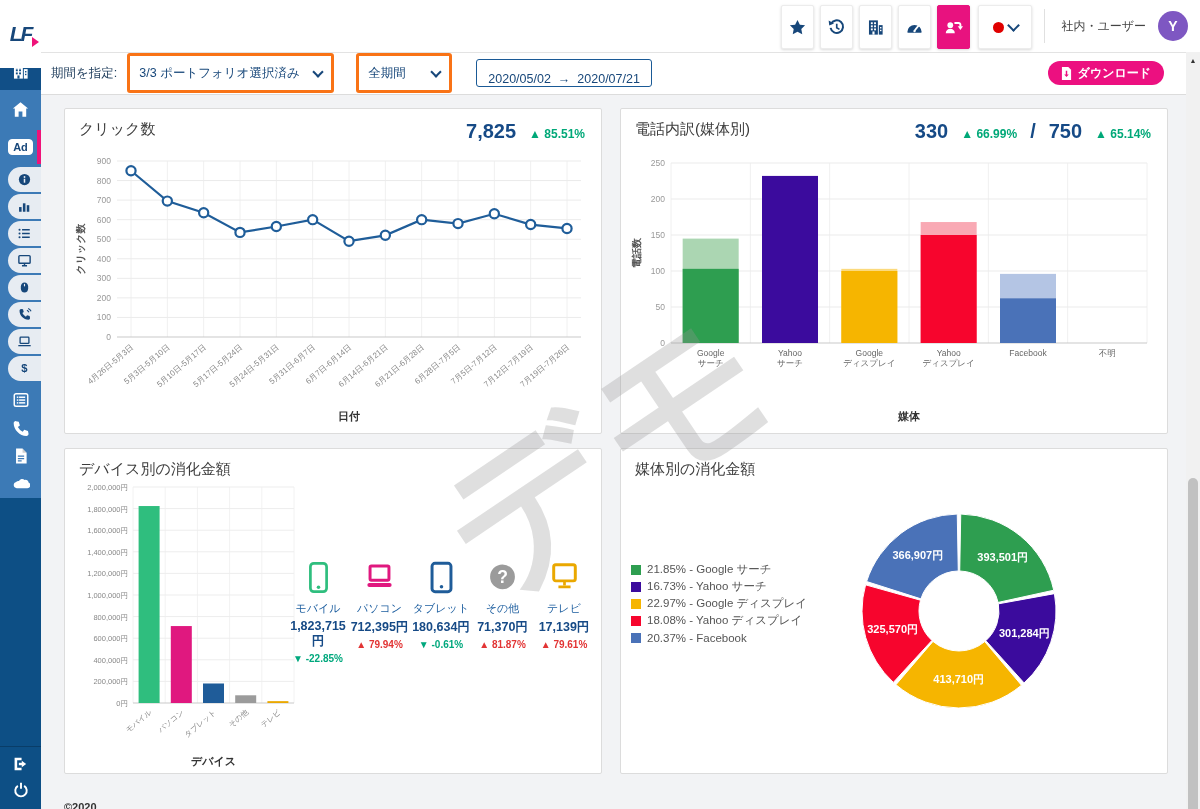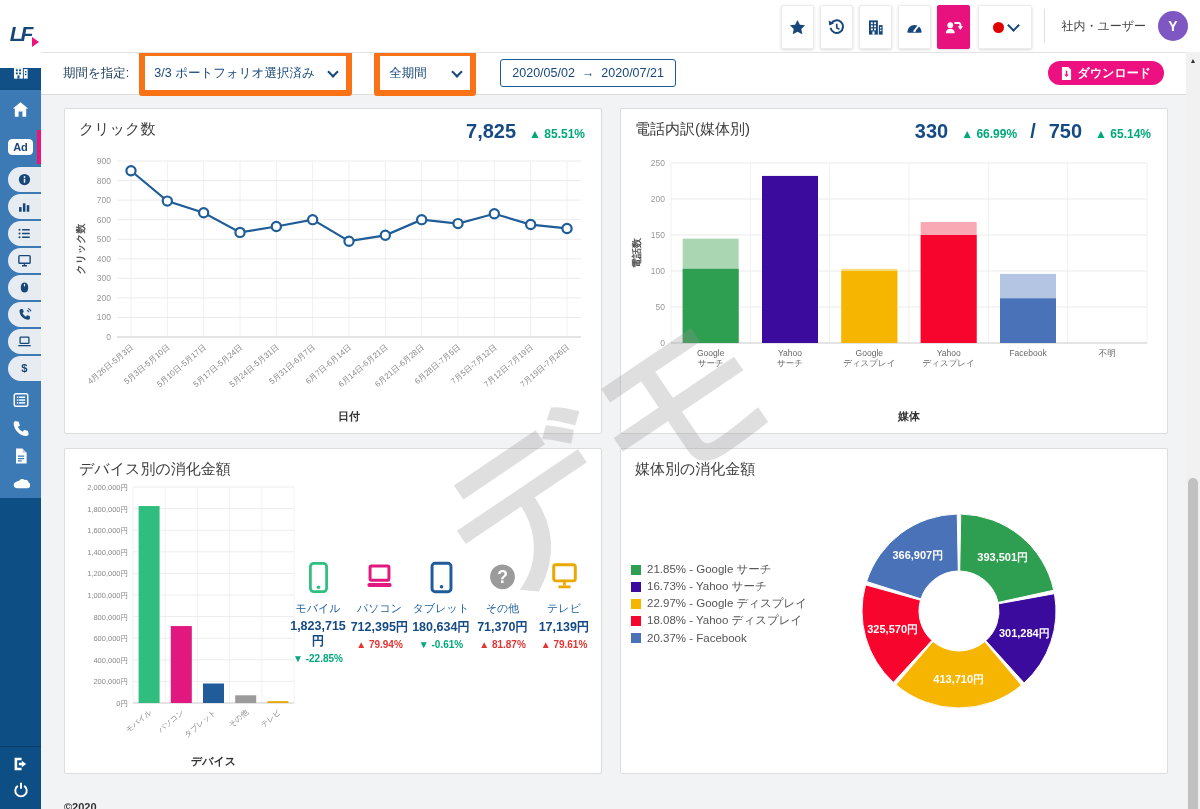--- a/index.html
+++ b/index.html
@@ -32,27 +32,27 @@
   .adtile .adbar{position:absolute;right:0;top:2px;bottom:2px;width:4px;background:#ef1279;}
   .spill{width:33px;height:25px;background:#e7ecf2;border-radius:13px 0 0 13px;margin:1px 0 1px auto;display:flex;align-items:center;justify-content:center;color:#17477a;cursor:pointer;flex:0 0 auto;}
   .spill svg{width:15px;height:15px;}
   .slow{height:28px;display:flex;align-items:center;justify-content:center;color:#fff;cursor:pointer;flex:0 0 auto;}
   .slow svg{width:18px;height:18px;}
   .sfill{flex:1;background:#0d4f85;}
   .sbottom{background:#0d4f85;border-top:1px solid #093d68;padding:4px 0 6px;}
   .sbottom .slow{height:26px;}
 
   
-  .filterbar{position:absolute;left:39px;top:52px;right:14px;height:42px;background:#fff;border-bottom:1px solid #dcdcdc;display:flex;align-items:center;z-index:4;}
+  .filterbar{position:absolute;left:27px;top:52px;right:14px;height:42px;background:#fff;border-bottom:1px solid #dcdcdc;display:flex;align-items:center;z-index:4;}
   .flabel{font-size:12.5px;color:#1f3d5c;margin:0 10px 0 24px;}
-  .select{height:26px;border:6px solid #f97316;border-radius:3px;display:flex;align-items:center;gap:10px;padding:4px 9px;font-size:12.5px;color:#17477a;background:#fff;cursor:pointer;}
+  .select{height:26px;border:3px solid #f97316;border-radius:3px;display:flex;align-items:center;gap:10px;padding:4px 9px;font-size:12.5px;color:#17477a;background:#fff;cursor:pointer;}
   .select .chev{border-color:#17477a;width:6px;height:6px;}
   .sel-portfolio{width:183px;justify-content:space-between;}
   .sel-period{width:72px;justify-content:space-between;margin-left:22px;}
-  .datebox{height:26px;border:1px solid #1a5a96;border-radius:3px;display:flex;align-items:center;gap:7px;padding:0 11px;font-size:12.5px;color:#17477a;margin-left:24px;background:#fff;cursor:text;}
+  .datebox{height:26px;border:1px solid #1a5a96;border-radius:3px;display:flex;align-items:flex-end;gap:7px;padding:0 11px;font-size:12.5px;color:#17477a;margin-left:24px;background:#fff;cursor:text;}
   .datebox .arr{color:#17477a;}
   .dlbtn{position:absolute;right:22px;top:9px;height:24px;background:#ec1080;color:#fff;border:none;border-radius:13px;font-size:12px;font-weight:bold;display:flex;align-items:center;gap:6px;padding:0 13px;font-family:inherit;cursor:pointer;}
   .dlbtn svg{width:11px;height:13px;}
 
   
   .panel{position:absolute;background:#fff;border:1px solid #dcdcdc;border-radius:2px;}
   #panel1{left:64px;top:108px;width:536px;height:324px;}
   #panel2{left:620px;top:108px;width:546px;height:324px;}
   #panel3{left:64px;top:448px;width:536px;height:324px;}
   #panel4{left:620px;top:448px;width:546px;height:324px;}

